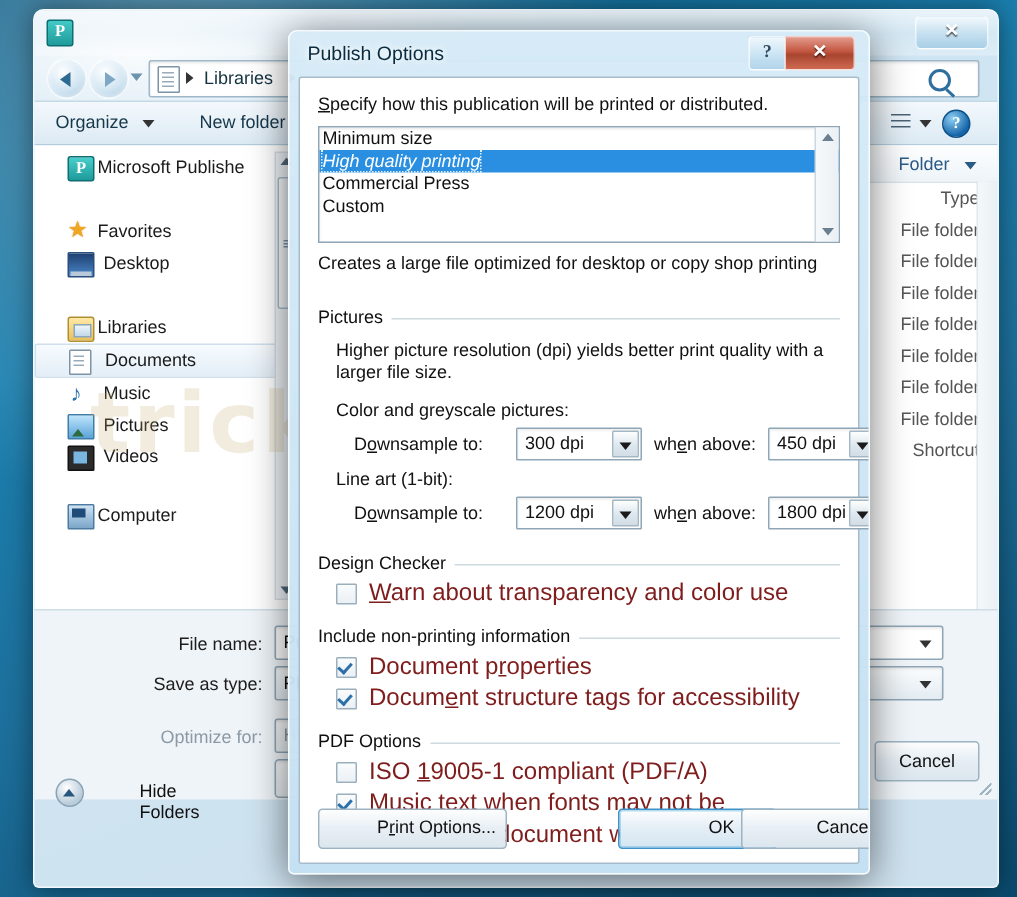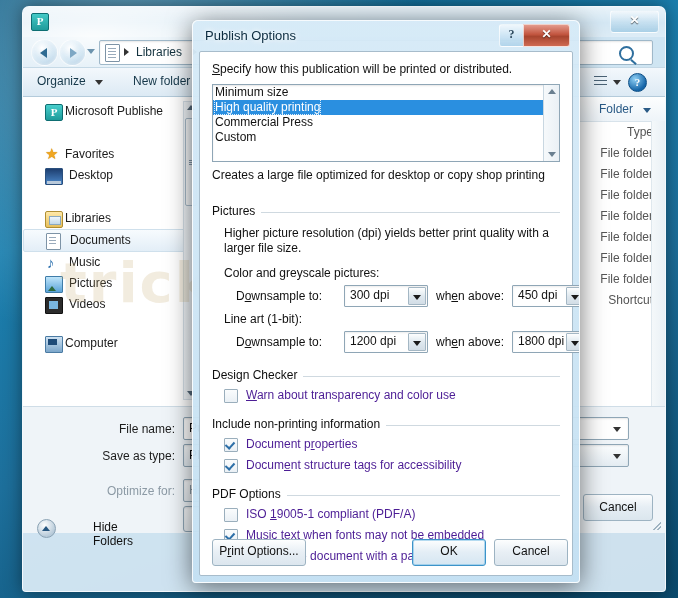--- a/index.html
+++ b/index.html
@@ -277,21 +277,21 @@
 
   .d-text{font-size:12px;color:#111;}
   u.acc{text-decoration:underline;}
 
   .listbox{
     position:relative;margin-top:8px;height:76px;
     background:#fff;border:1px solid #8fa6b6;box-shadow:inset 0 1px 2px rgba(0,0,0,.10);
   }
   .lb-item{position:relative;height:15px;padding:0 2px;font-size:12px;line-height:15px;color:#111;}
   .lb-item.sel{background:#2a8fe0;color:#fff;}
-  .lb-item.sel span{outline:1px dotted rgba(255,255,255,.85);outline-offset:0;}
+  .lb-item.sel span{outline:1px dotted rgba(255,255,255,.85);outline-offset:0;font-style:italic;}
   .lb-scroll{
     position:absolute;right:0;top:0;bottom:0;width:15px;
     background:linear-gradient(90deg,#f6f9fb,#eaf0f5);border-left:1px solid #c9d7e1;
   }
   .lb-sb-arrow{position:absolute;left:4px;width:0;height:0;
     border-left:4px solid transparent;border-right:4px solid transparent;}
   .lb-sb-arrow.up{top:4px;border-bottom:5px solid #6a7f90;}
   .lb-sb-arrow.dn{bottom:4px;border-top:5px solid #6a7f90;}
 
   .desc{margin-top:6px;font-size:12px;color:#111;}
@@ -299,21 +299,21 @@
   .group{position:relative;margin-top:14px;}
   .group-title{
     position:relative;display:inline-block;font-size:12px;color:#0e0e0e;
     background:#fff;padding-right:6px;z-index:2;
   }
   .group-line{
     position:absolute;left:0;right:0;top:8px;height:1px;background:#cfd9e0;z-index:1;
   }
   .group-body{padding:4px 0 0 12px;}
 
-  .cb-row{position:relative;height:21px;padding-left:22px;font-size:12px;color:#4c1d95;line-height:19px;}
+  .cb-row{position:relative;height:21px;padding-left:22px;font-size:16px;color:#7f1d1d;line-height:19px;}
   .cb{
     position:absolute;left:0;top:3px;width:12px;height:12px;
     background:linear-gradient(180deg,#fafcfd,#eaf0f5);
     border:1px solid #9aaebc;border-radius:1px;
   }
   .cb.on:after{
     content:"";position:absolute;left:2px;top:1px;width:4px;height:7px;
     border:solid #2d6fa8;border-width:0 2px 2px 0;transform:rotate(42deg);
   }
 
@@ -333,21 +333,21 @@
   .dd .btn:after{
     content:"";position:absolute;left:4px;top:7px;width:0;height:0;
     border-left:4px solid transparent;border-right:4px solid transparent;border-top:5px solid #1a1a1a;
   }
 
   .dlg-buttons{position:absolute;left:12px;right:12px;bottom:10px;height:26px;}
   .btn-std{
     position:absolute;height:25px;
     background:linear-gradient(180deg,#fdfefe,#e8eff5 48%,#dce6ee);
     border:1px solid #9db3c2;border-radius:3px;
-    font-size:12px;line-height:23px;text-align:center;color:#111;
+    font-size:12px;line-height:23px;text-align:center;color:#111;padding-left:32px;
   }
   .btn-std.default{
     border:1px solid #3c93c9;
     box-shadow:0 0 0 1px rgba(120,190,230,.55) inset;
     background:linear-gradient(180deg,#fdfefe,#e4eef6 48%,#d5e6f2);
   }
 
   
   .watermark{
     position:absolute;left:60px;top:250px;width:600px;height:70px;

